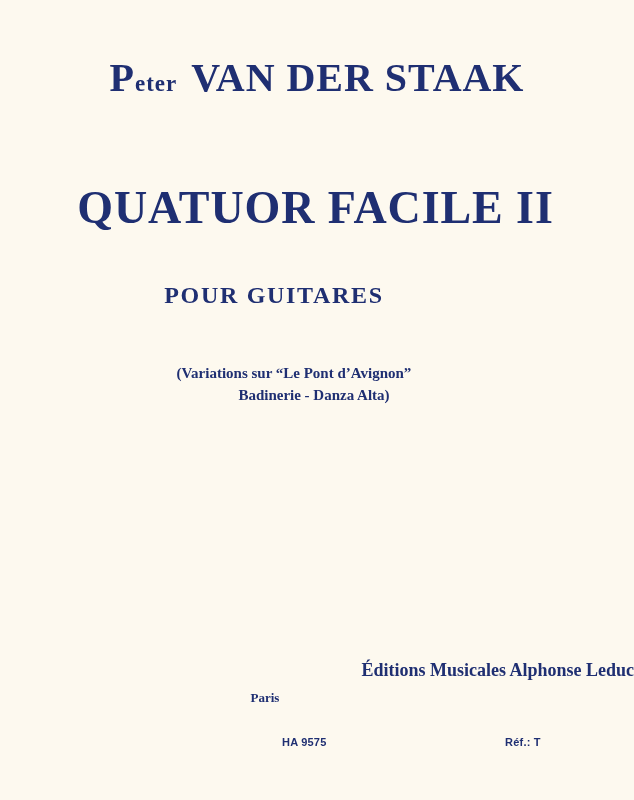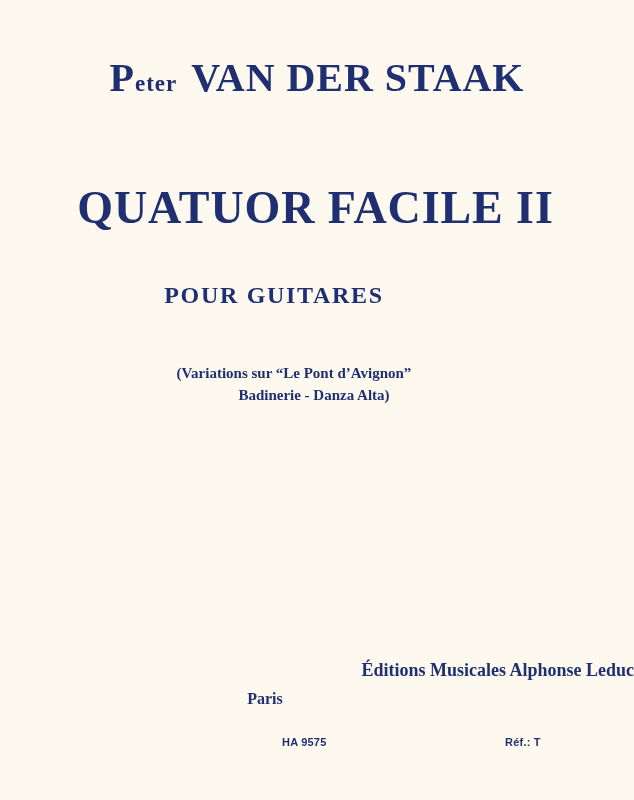--- a/index.html
+++ b/index.html
@@ -101,21 +101,21 @@
   }
   .city {
     position: absolute;
     top: 690px;
     left: 0;
     width: 530px;
     text-align: center;
     color: #1f2f72;
     font-family: "Liberation Serif", serif;
     font-weight: bold;
-    font-size: 16px;
+    font-size: 13px;
   }
   .plate {
     position: absolute;
     top: 736px;
     left: 282px;
     color: #1f2f72;
     font-family: "Liberation Sans", sans-serif;
     font-weight: bold;
     font-size: 11px;
     letter-spacing: 0.02em;

